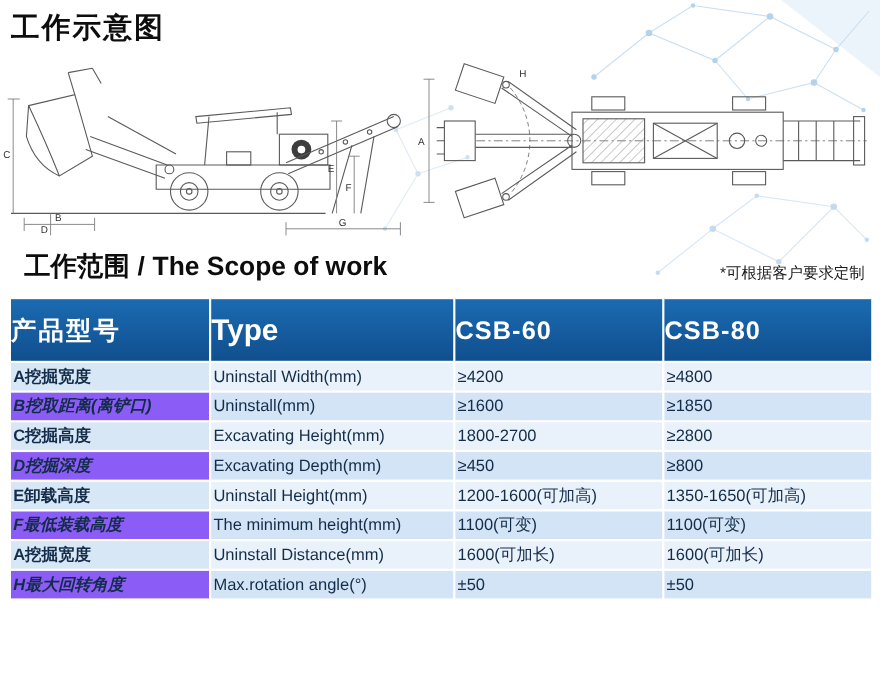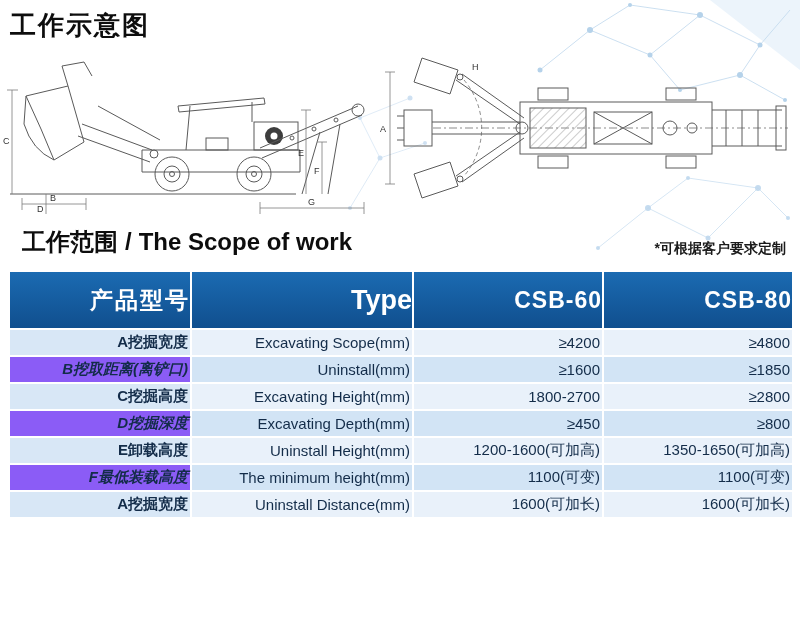--- a/index.html
+++ b/index.html
@@ -16,25 +16,25 @@
   .drawing { position:absolute; z-index:1; }
   #side-view { left:2px; top:46px; }
   #top-view  { left:378px; top:44px; }
   .scope-heading {
     position:absolute; left:22px; top:226px; z-index:2;
     font-size:24px; font-weight:700; color:#0d0d0d;
   }
   .scope-heading .divider { margin:0 7px; }
   .custom-note {
     position:absolute; right:14px; top:240px; z-index:2;
-    font-size:14px; font-weight:700; color:#1b1b1b;
+    font-size:14px; font-weight:400; color:#1b1b1b;
   }
   table.spec-table {
     position:absolute; left:8px; top:270px; z-index:2;
-    width:784px; border-collapse:collapse; table-layout:fixed; text-align:right;
+    width:784px; border-collapse:collapse; table-layout:fixed; text-align:left;
   }
   .spec-table th {
     background:linear-gradient(180deg,#1b6bb2,#104f8e);
     color:#fff; border:2px solid #fff; height:58px; font-weight:700;
   }
   th.h-model { font-size:23px; letter-spacing:2px; }
   th.h-type  { font-size:27px; }
   th.h-csb   { font-size:23px; letter-spacing:1px; }
   .spec-table td {
     border:2px solid #fff; height:27px; font-size:15px;
@@ -232,21 +232,21 @@
     <tr>
       <th class="h-model">产品型号</th>
       <th class="h-type">Type</th>
       <th class="h-csb">CSB-60</th>
       <th class="h-csb">CSB-80</th>
     </tr>
   </thead>
   <tbody>
     <tr class="r-light">
       <td class="label">A挖掘宽度</td>
-      <td>Excavating Scope(mm)</td>
+      <td>Uninstall Width(mm)</td>
       <td>≥4200</td>
       <td>≥4800</td>
     </tr>
     <tr class="r-dark">
       <td class="label">B挖取距离(离铲口)</td>
       <td>Uninstall(mm)</td>
       <td>≥1600</td>
       <td>≥1850</td>
     </tr>
     <tr class="r-light">
@@ -272,14 +272,20 @@
       <td>The minimum height(mm)</td>
       <td>1100(可变)</td>
       <td>1100(可变)</td>
     </tr>
     <tr class="r-light">
       <td class="label">A挖掘宽度</td>
       <td>Uninstall Distance(mm)</td>
       <td>1600(可加长)</td>
       <td>1600(可加长)</td>
     </tr>
+    <tr class="r-dark">
+      <td class="label">H最大回转角度</td>
+      <td>Max.rotation angle(°)</td>
+      <td>±50</td>
+      <td>±50</td>
+    </tr>
   </tbody>
 </table>
 
 </body></html>

